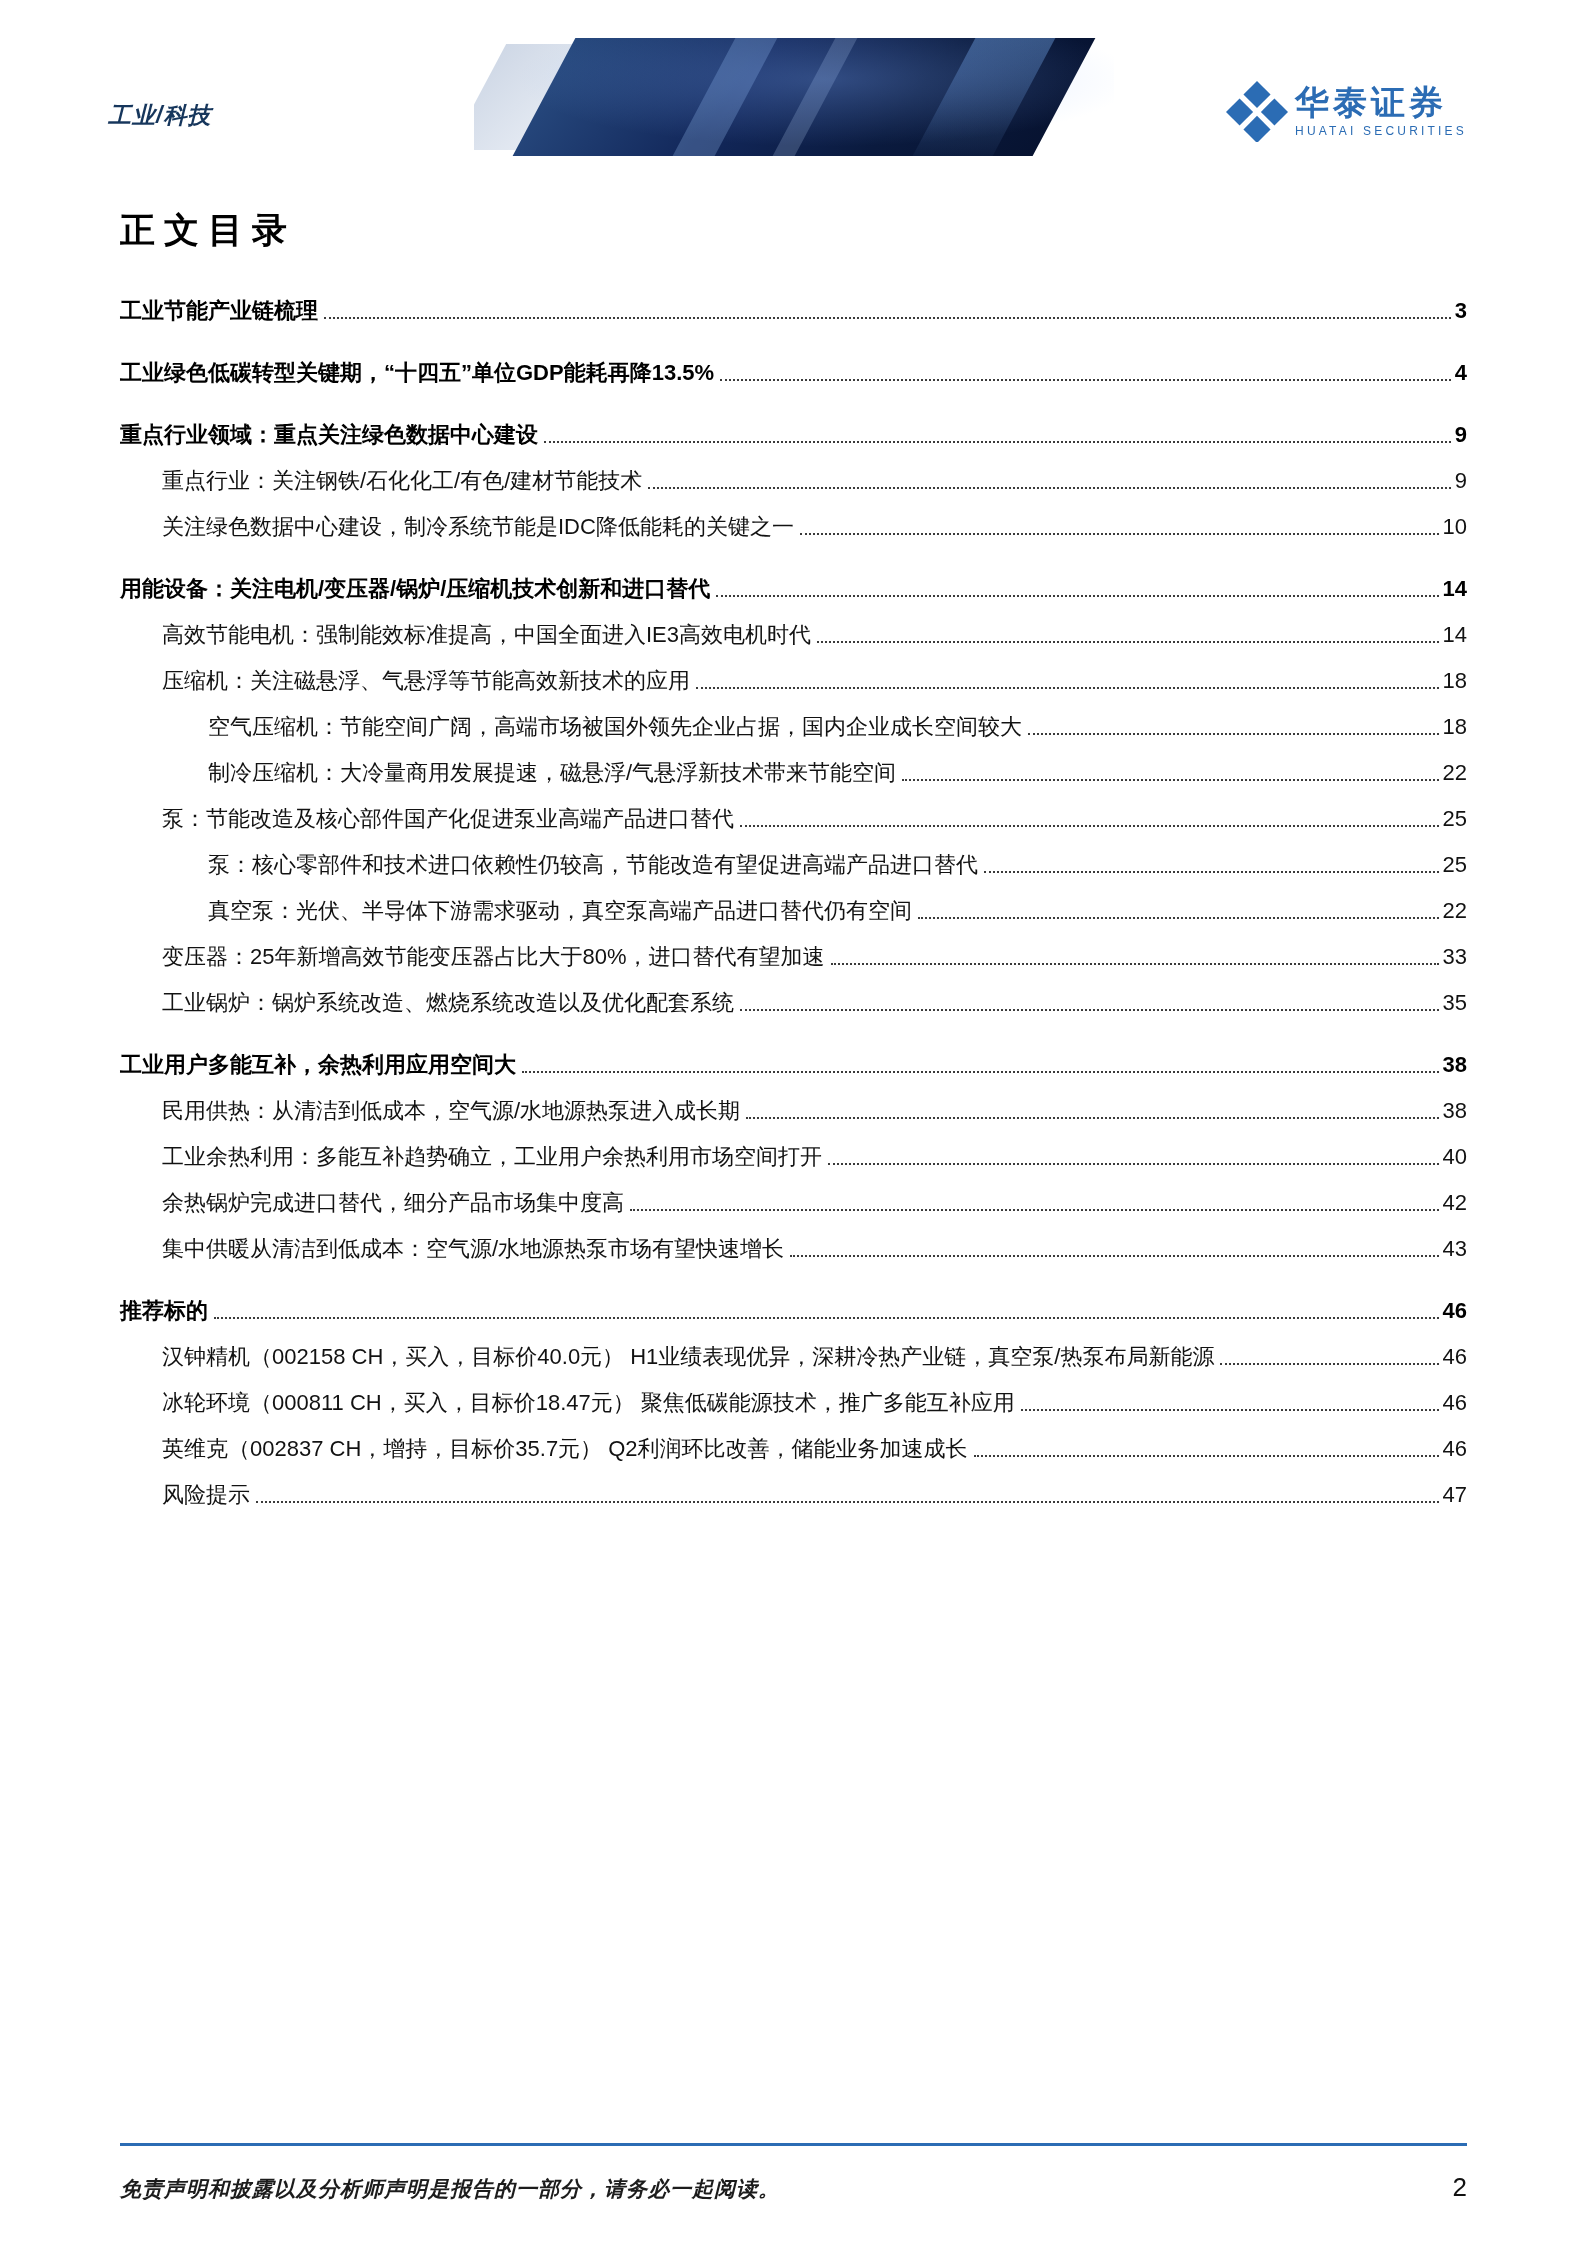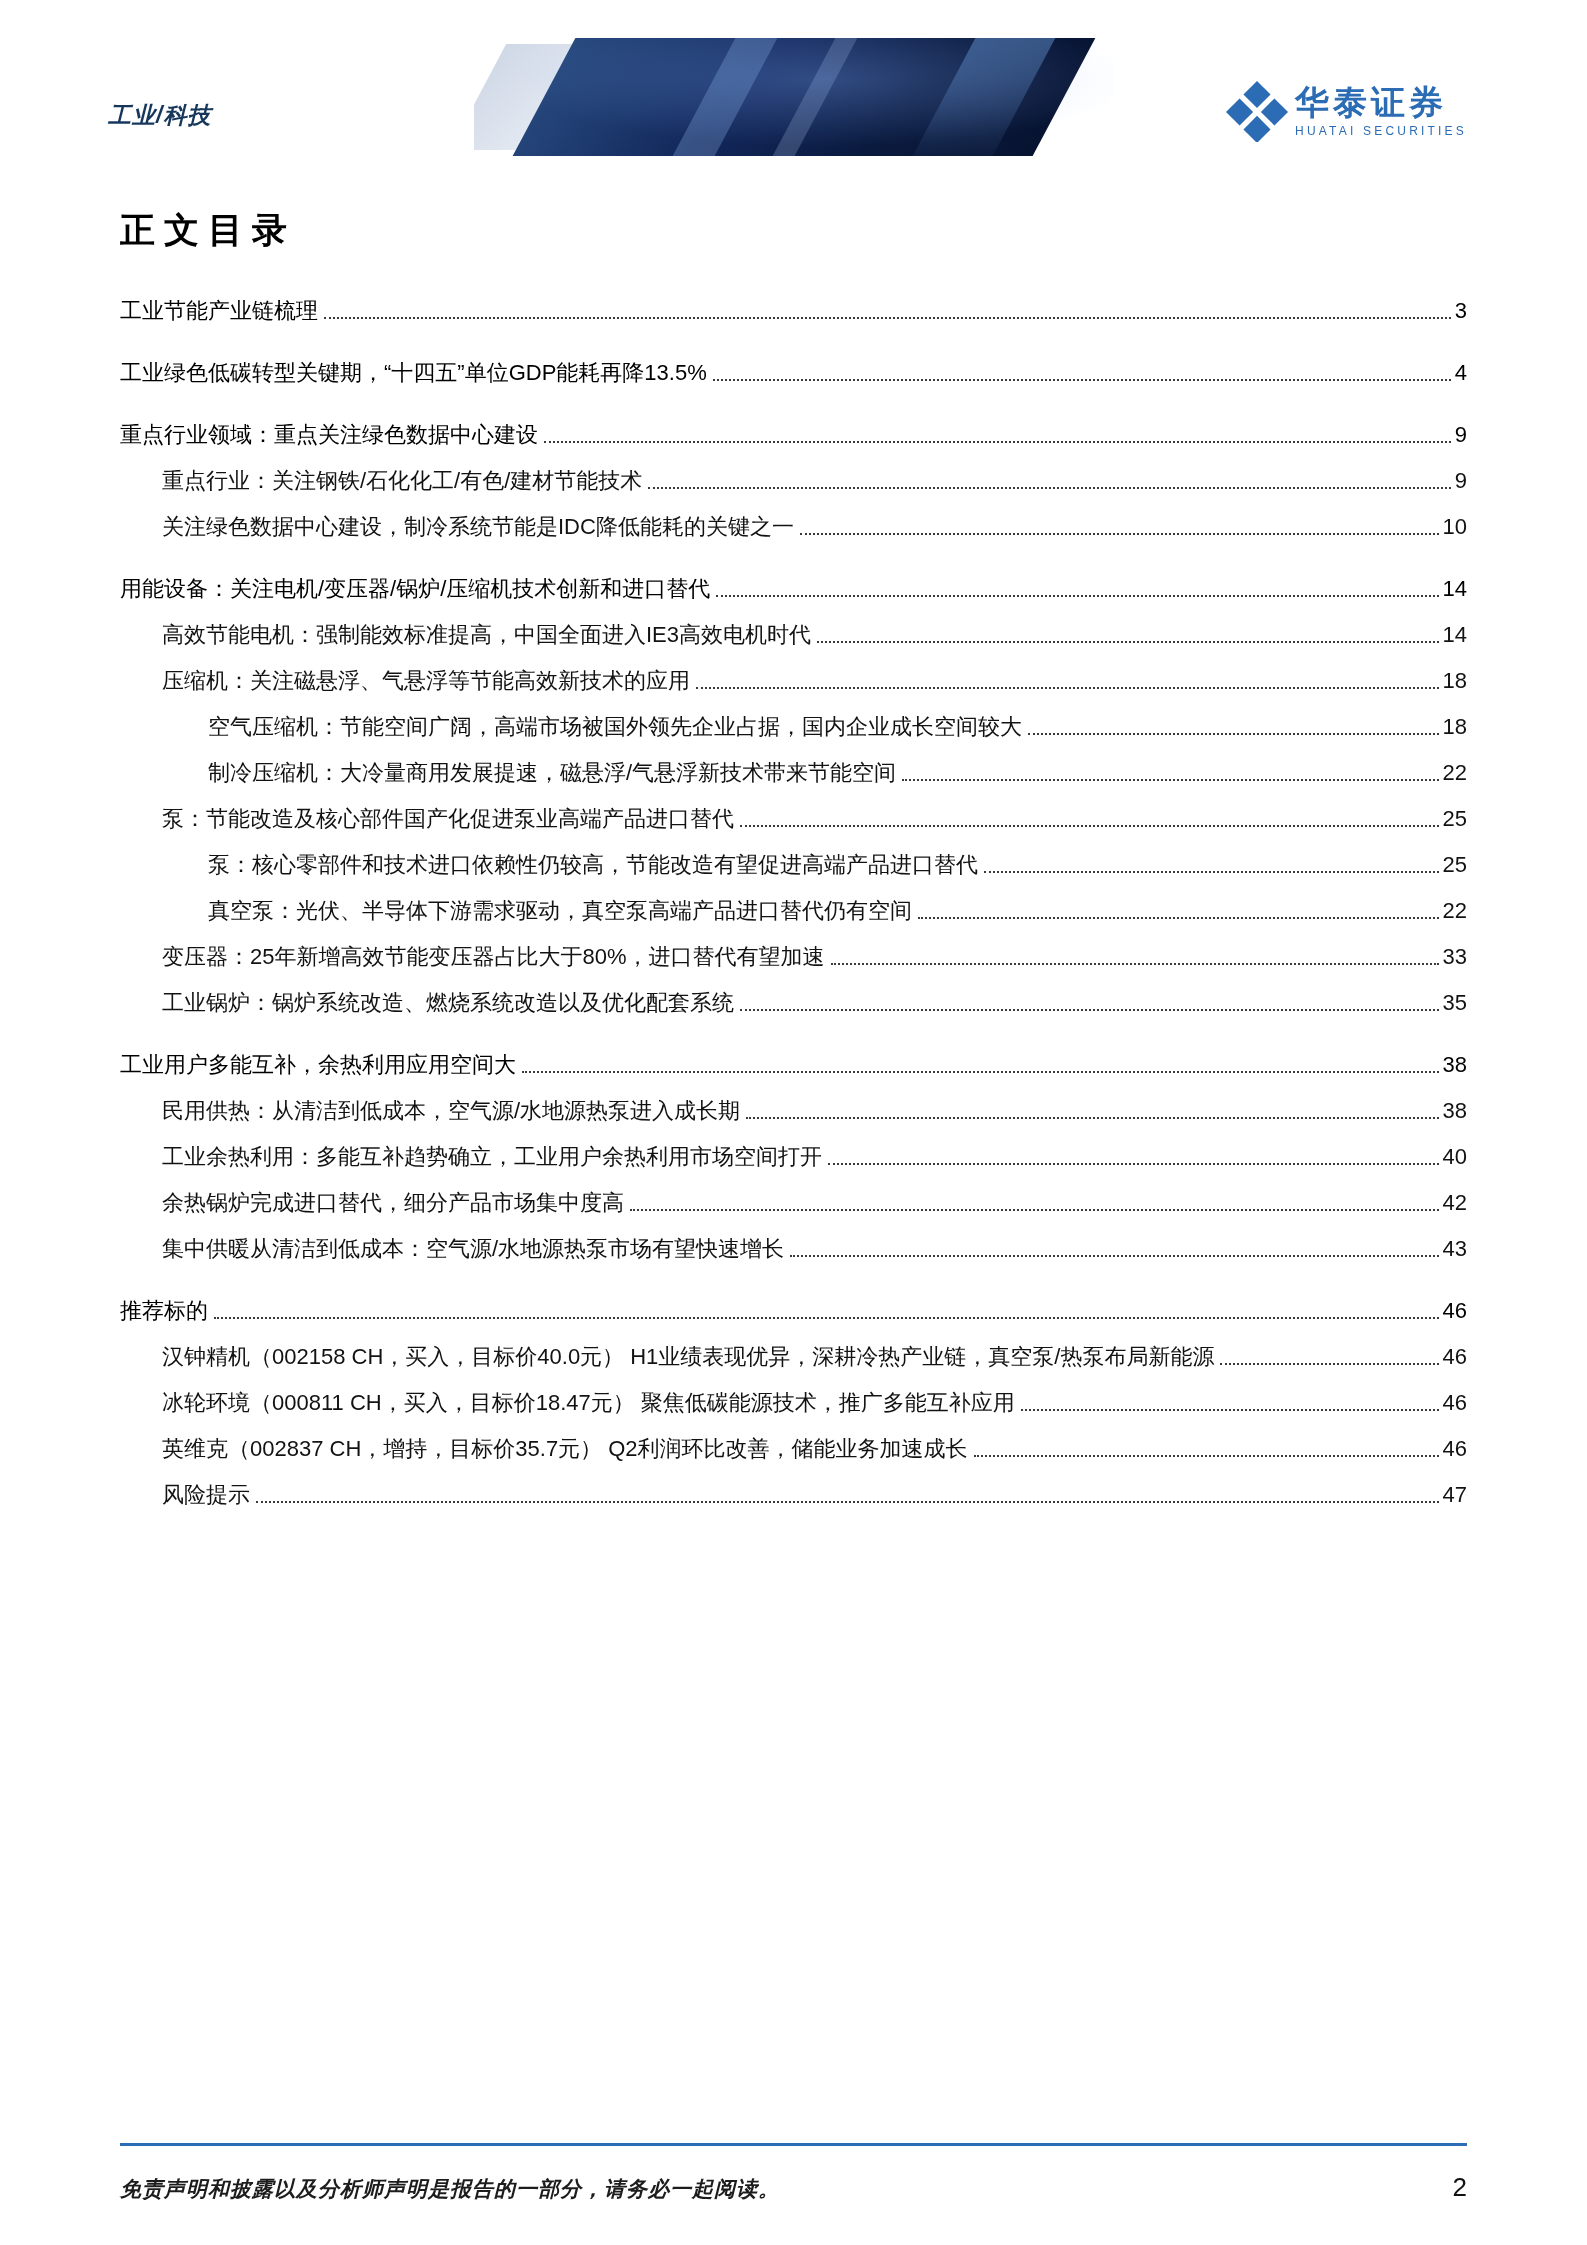--- a/index.html
+++ b/index.html
@@ -66,21 +66,21 @@
     margin: 22px 0 34px 0;
     font-size: 35px; font-weight: bold; color: #000;
     letter-spacing: 9px;
     font-family: "Liberation Serif", "DejaVu Serif", serif;
   }
   .toc-row {
     display: flex; align-items: flex-end;
     padding: 8px 0;
     font-size: 22px; line-height: 30px; color: #121212;
   }
-  .toc-row.level-1 { font-weight: normal; margin-top: 16px; color: #000; align-items: center; }
+  .toc-row.level-1 { font-weight: bold; margin-top: 16px; color: #000; align-items: center; }
   .toc-row.level-2 { padding-left: 42px; align-items: center; }
   .toc-row.level-3 { padding-left: 88px; }
   .toc-text { white-space: nowrap; }
   .leader {
     flex: 1 1 auto; min-width: 16px; height: 0;
     border-bottom: 2.4px dotted #3a3a3a;
     margin: 0 4px 7px 6px;
     align-self: flex-end;
   }
   .toc-page { white-space: nowrap; }

